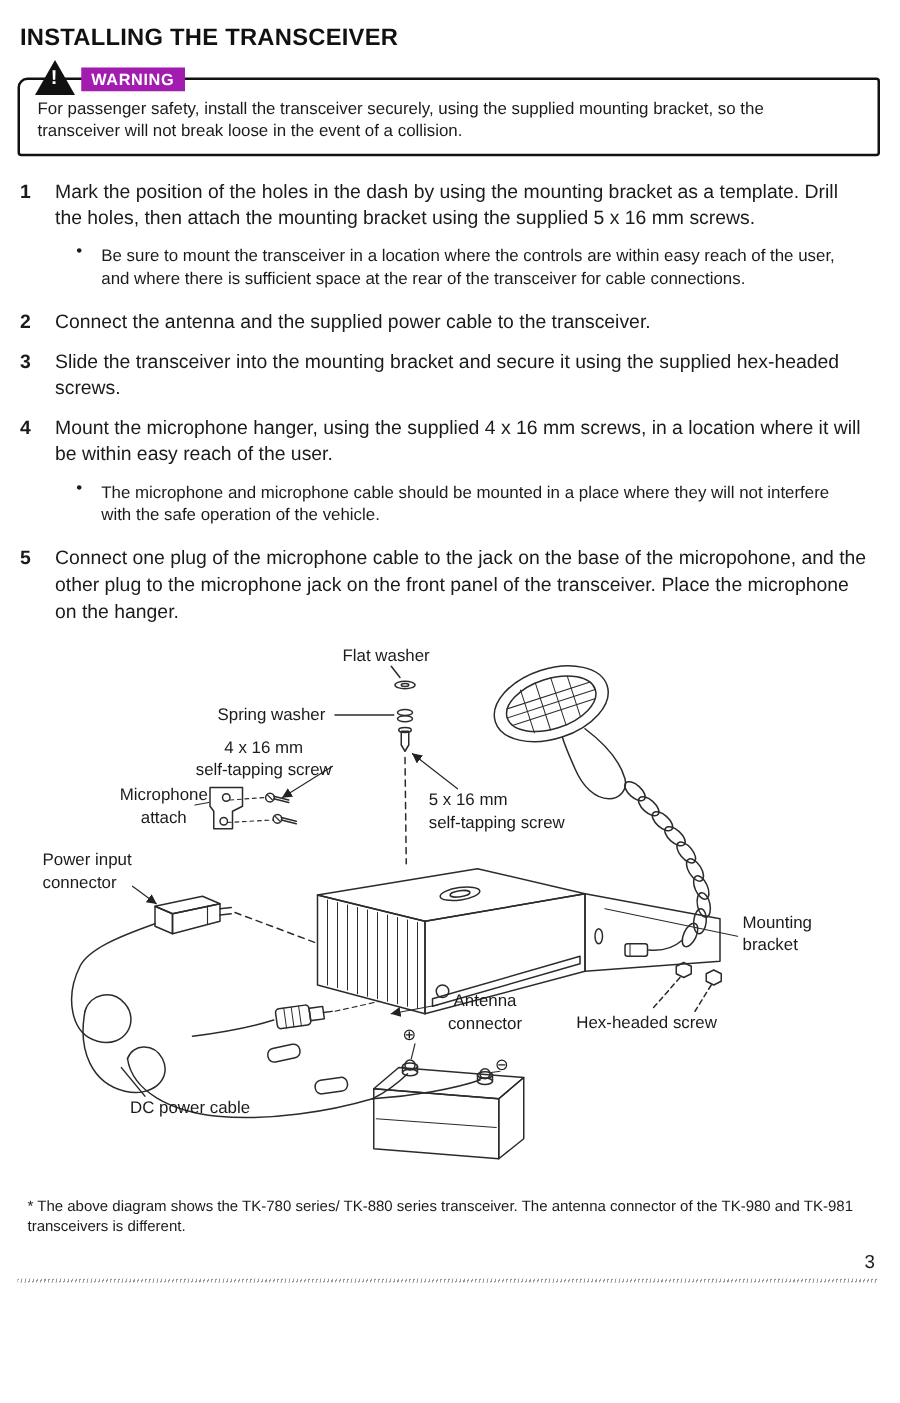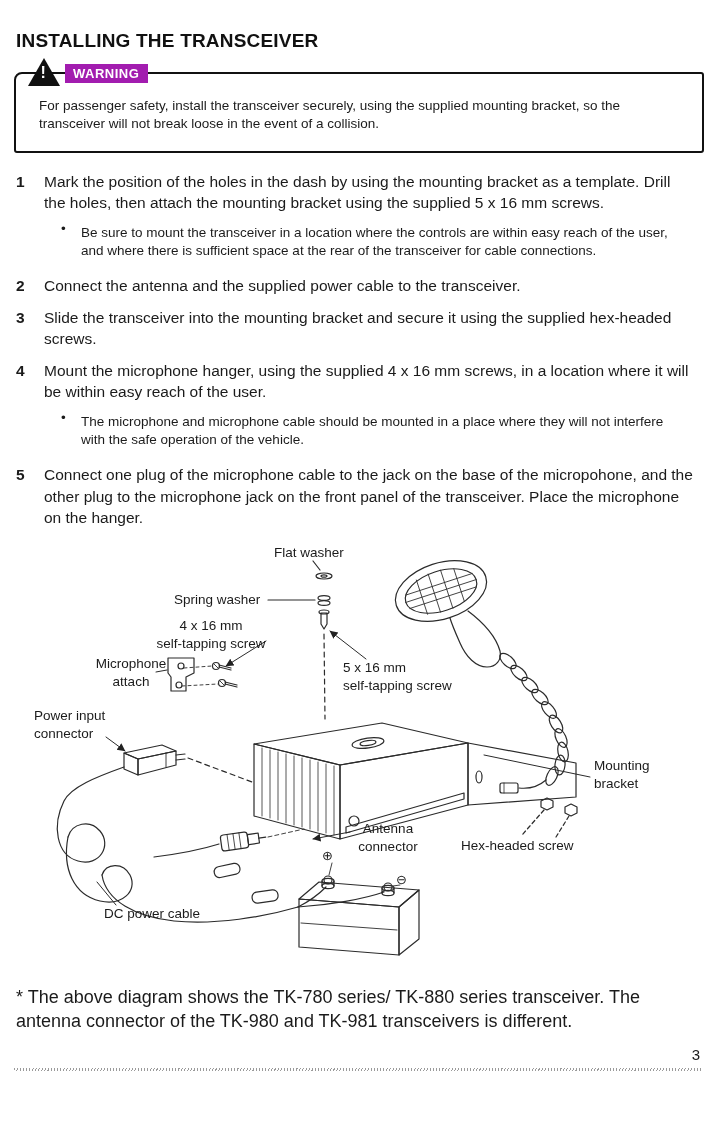--- a/index.html
+++ b/index.html
@@ -1,20 +1,20 @@
 <!DOCTYPE html>
 <html><head>
 <meta charset="utf-8">
 <style>
   html,body{margin:0;padding:0;background:#fff;}
   .page{
     position:relative;
     width:720px;height:1122px;
     box-sizing:border-box;
-    padding:30px 14px 0 14px;
+    padding:20px 14px 0 14px;
     background:#fff;
     font-family:"Liberation Sans","DejaVu Sans",sans-serif;
     color:#1b1b1b;
     overflow:hidden;
   }
   h1.title{
     font-size:19px;font-weight:bold;color:#111;
     margin:0 0 20px 2px;letter-spacing:.2px;
   }
   
@@ -39,21 +39,21 @@
   .warn-triangle .excl{
     position:absolute;left:-3.5px;top:7px;
     color:#fff;font-weight:bold;font-size:16px;line-height:1;
   }
   .warn-label{
     display:inline-block;background:#a21caf;color:#fff;
     font-weight:bold;font-size:13px;letter-spacing:.5px;
     padding:2px 9px 2px 8px;margin-bottom:3px;text-align:center;
   }
   .warning-text{
-    margin:9px;font-size:13.5px;line-height:1.32;max-width:650px;
+    margin:0;font-size:13.5px;line-height:1.32;max-width:650px;
   }
   
   .steps{margin:0 0 0 2px;}
   .step{display:flex;margin-bottom:11px;}
   .step-num{width:28px;flex:0 0 28px;font-size:15.5px;font-weight:bold;line-height:1.36;}
   .step-body{flex:1;max-width:652px;}
   .step-text{margin:0;font-size:15.5px;line-height:1.36;}
   .bullet{display:flex;margin:7px 0 0 17px;}
   .bullet .dot{width:16px;flex:0 0 16px;font-size:13.5px;line-height:1.34;}
   .bullet p{margin:4px;font-size:13.5px;line-height:1.34;max-width:600px;}
@@ -64,21 +64,21 @@
   }
   .diagram svg{position:absolute;left:0;top:0;}
   .dlabel{
     position:absolute;font-size:13.5px;line-height:1.33;
     color:#1b1b1b;white-space:pre-line;
   }
   .dlabel.center{text-align:center;}
   .dlabel.sym{font-size:13px;}
   
   .footnote{
-    margin:10px 0 0 2px;font-size:18px;line-height:1.36;max-width:690px;
+    margin:10px 0 0 8px;font-size:12px;line-height:1.36;max-width:690px;
   }
   .footer{position:relative;margin-top:16px;height:26px;}
   .footer-rule{
     position:absolute;left:0;right:4px;top:18px;height:3px;
     background:repeating-linear-gradient(105deg,#9a9a9a 0 1px,transparent 1px 3px);
   }
   .page-number{
     position:absolute;right:6px;top:-4px;font-size:15px;
   }
 </style>

